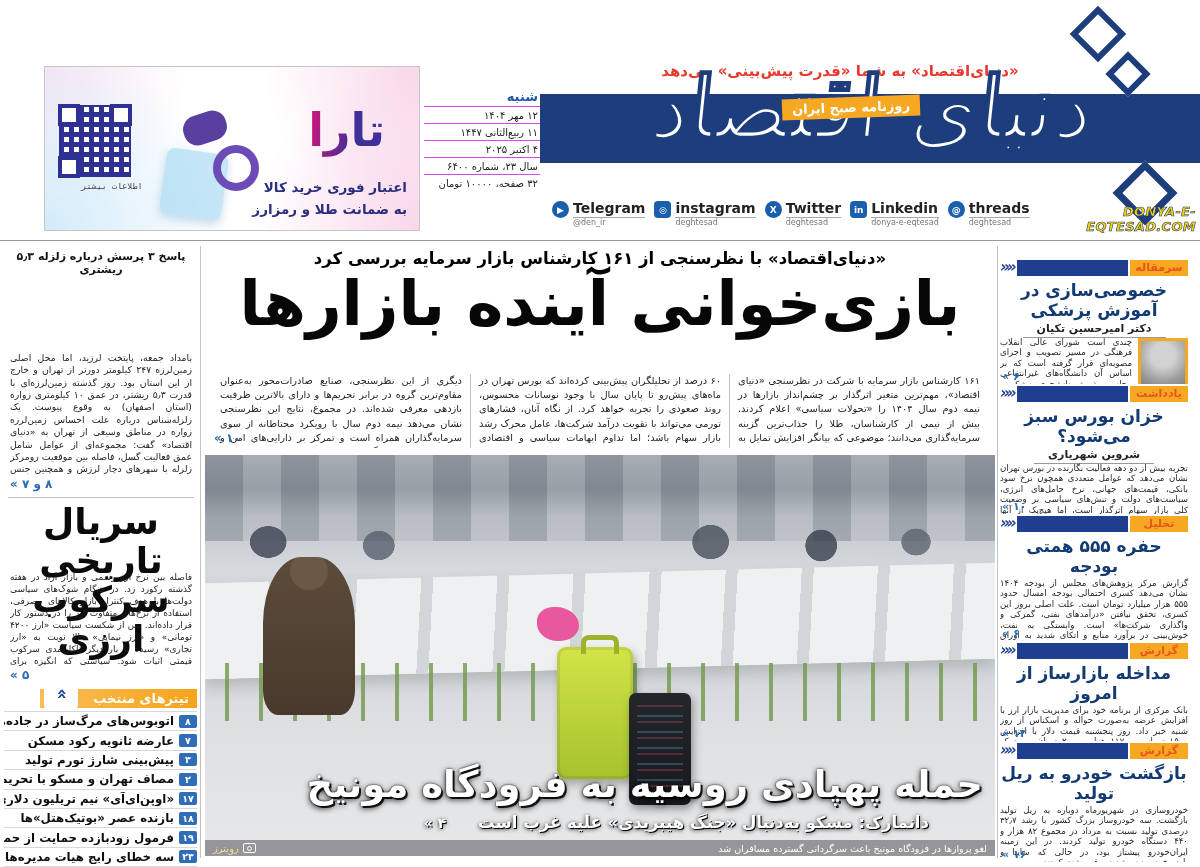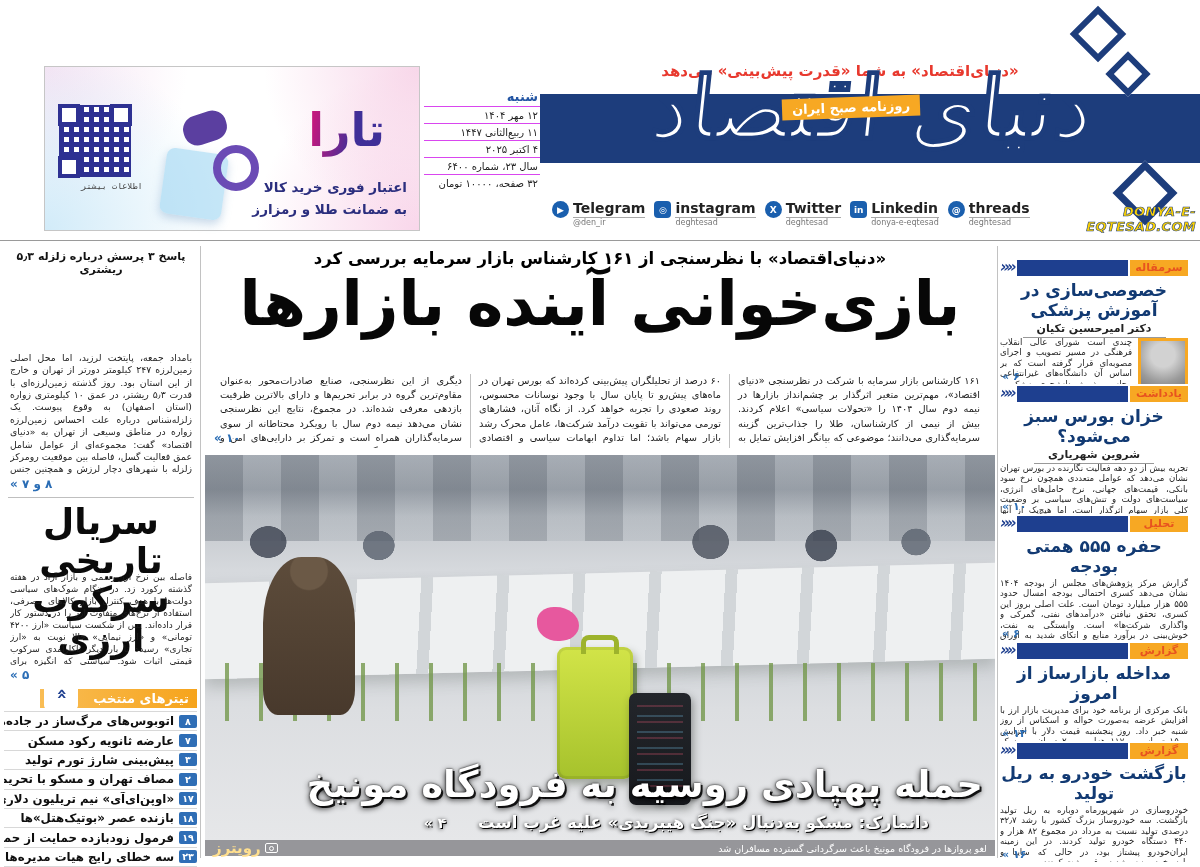--- a/index.html
+++ b/index.html
@@ -121,21 +121,21 @@
      background:repeating-linear-gradient(0deg,transparent 0 8px,rgba(240,90,120,.5) 8px 10px,transparent 10px 14px,rgba(120,200,240,.5) 14px 16px);}
   .ph-head{position:absolute;right:12px;bottom:34px;font-size:37px;font-weight:900;color:#fff;
      text-shadow:0 2px 6px rgba(0,0,0,.95),0 0 2px #000,2px 2px 0 rgba(0,0,0,.85);letter-spacing:-1px;}
   .ph-sub{position:absolute;right:66px;bottom:8px;font-size:16.5px;font-weight:bold;color:#fff;
      text-shadow:0 1px 4px rgba(0,0,0,.95),1px 1px 0 #000;}
   .ph-sub .pref{color:#fff;margin-right:26px;font-size:14px;}
   .cap-strip{left:205px;top:840px;width:790px;height:16px;background:#96969a;color:#fff;
      display:flex;align-items:center;justify-content:space-between;padding:0 8px;box-sizing:border-box;}
   .cap-txt{font-size:9.5px;}
   .credit{display:flex;align-items:center;gap:4px;direction:ltr;}
-  .credit b{color:#ffdf8e;font-size:15px;font-weight:bold;}
+  .credit b{color:#ffdf8e;font-size:10px;font-weight:normal;}
   .cam{width:11px;height:8px;border:1px solid #fff;border-radius:2px;position:relative;display:inline-block;}
   .cam::after{content:"";position:absolute;left:3px;top:1.5px;width:3px;height:3px;border:1px solid #fff;border-radius:50%;}
 
   
   .sec{position:absolute;left:1000px;width:188px;overflow:hidden;}
   .s0{top:260px;height:124px;} .s1{top:386px;height:128px;} .s2{top:516px;height:125px;}
   .s3{top:643px;height:98px;} .s4{top:743px;height:119px;}
   .sec-bar{position:relative;height:16px;}
   .sec-label{position:absolute;right:0;top:0;width:58px;height:16px;background:#f7a823;color:#e8531f;
      font-size:11px;font-weight:bold;text-align:center;line-height:16px;}

